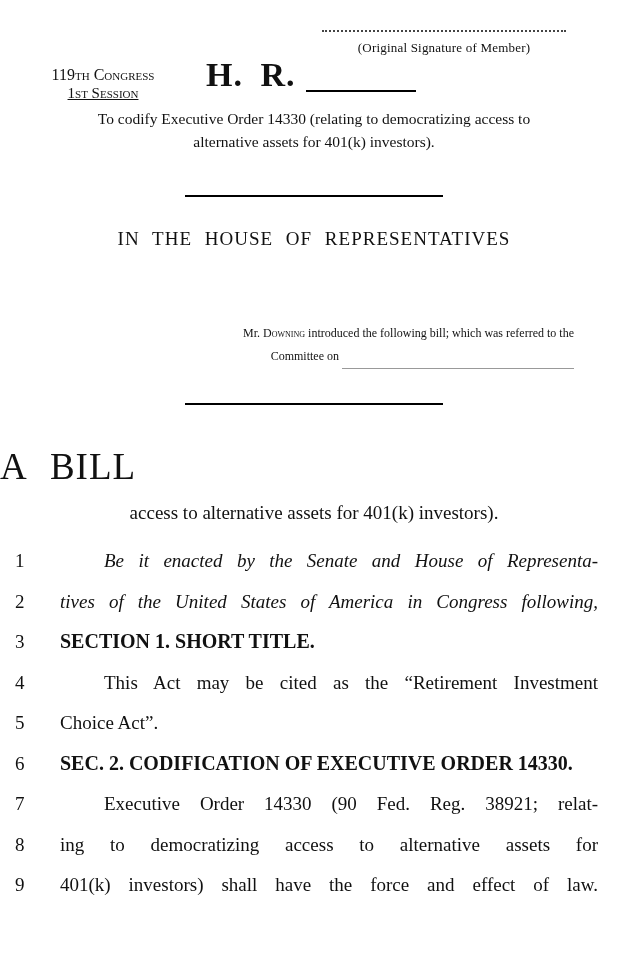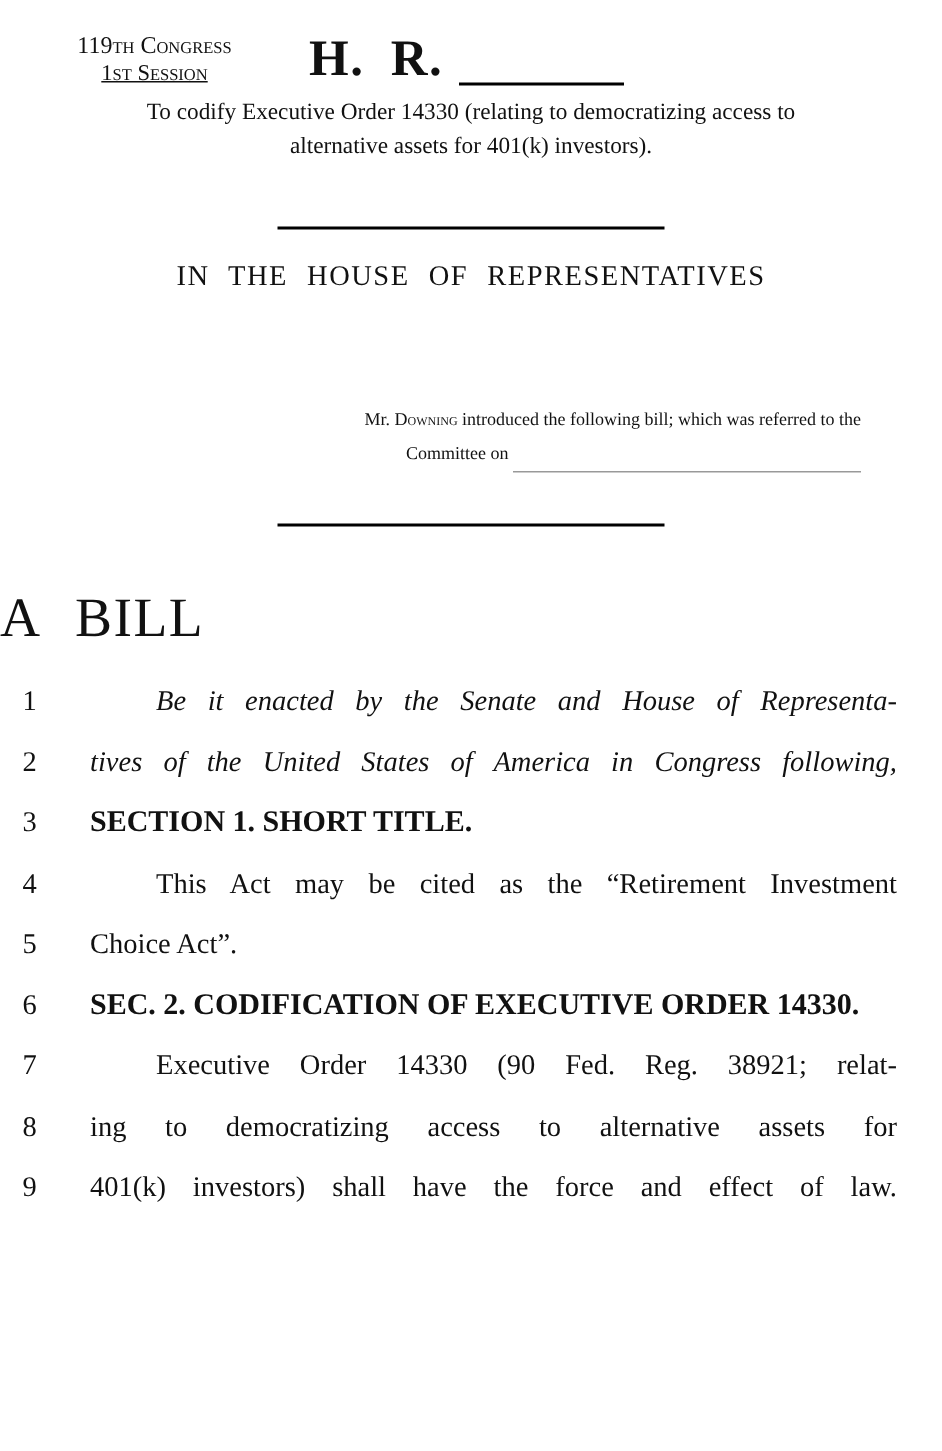--- a/index.html
+++ b/index.html
@@ -12,37 +12,37 @@
     overflow: hidden;
   }
   .page { position: relative; width: 628px; height: 967px; }
 
   
   .sig-block { margin: 28px 62px 0 auto; width: 244px; text-align: center; }
   .dotted-line { border-bottom: 2px dotted #444; height: 4px; margin-bottom: 8px; }
   .sig-note { font-size: 13px; letter-spacing: .2px; }
 
   
-  .head-row { display: flex; align-items: flex-end; padding-left: 24px; margin-top: 12px; }
+  .head-row { display: flex; align-items: flex-start; padding-left: 24px; }
   .congress-block { width: 158px; text-align: center; padding-top: 9px; line-height: 19px; }
   .sc { font-variant: small-caps; }
   .congress-label { font-size: 16px; }
   .session-label { font-size: 15px; text-decoration: underline; }
   .hr-block { margin-left: 24px; white-space: nowrap; }
   .hr-text { font-size: 34px; font-weight: bold; word-spacing: 8px; letter-spacing: 1px; }
   .hr-blank { display: inline-block; width: 110px; border-bottom: 2px solid #000; margin-left: 10px; }
 
   
   .preamble-title { margin: 4px auto 0; width: 512px; text-align: center; font-size: 15.5px; line-height: 23px; }
 
   
   .rule { width: 258px; border: 0; border-top: 2px solid #000; margin: 42px auto 0; }
   .rule2 { margin-top: 34px; }
 
-  .house-heading { margin-top: 21px; text-align: center; font-size: 19px; letter-spacing: 1px; word-spacing: 7px; }
+  .house-heading { margin-top: 31px; text-align: center; font-size: 19px; letter-spacing: 1px; word-spacing: 7px; }
 
   .intro { margin: 72px auto 0; width: 520px; text-align: right; font-size: 12px; line-height: 23px; }
   .committee-blank { display: inline-block; width: 232px; border-bottom: 1px solid #999; }
 
   .bill-heading { margin-top: 40px; text-align: left; font-size: 37px; font-weight: normal; word-spacing: 14px; letter-spacing: 1px; }
 
   .long-title { margin: 10px auto 0; width: 540px; text-align: center; font-size: 19px; line-height: 29px; }
 
   
   .body-lines { margin: 22px 30px 0 15px; }
@@ -52,20 +52,24 @@
   .italic { font-style: italic; }
   .heading { font-weight: bold; font-size: 20px; }
   .indent { text-indent: 44px; }
   .justify { text-align: justify; text-align-last: justify; }
 </style>
 </head>
 <body>
 
 <div class="page">
 
+  <div class="sig-block">
+    <div class="dotted-line"></div>
+    <div class="sig-note">(Original Signature of Member)</div>
+  </div>
 
   <div class="head-row">
     <div class="congress-block">
       <div class="congress-label sc">119th Congress</div>
       <div class="session-label sc">1st Session</div>
     </div>
     <div class="hr-block">
       <span class="hr-text">H. R.</span><span class="hr-blank">&nbsp;</span>
     </div>
   </div>
@@ -82,20 +86,21 @@
   <div class="intro">
     <div><span>Mr. </span><span class="sc">Downing</span><span> introduced the following bill; which was referred to the</span></div>
     <div><span>Committee on </span><span class="committee-blank">&nbsp;</span></div>
   </div>
 
   <hr class="rule rule2">
 
   <div class="bill-heading">A BILL</div>
 
   <div class="long-title">
+    <div>access to alternative assets for 401(k) investors).</div>
   </div>
 
   <div class="body-lines">
     <div class="bline">
       <span class="lnum">1</span>
       <span class="ltext italic indent justify">Be it enacted by the Senate and House of Representa-</span>
     </div>
     <div class="bline">
       <span class="lnum">2</span>
       <span class="ltext italic justify">tives of the United States of America in Congress following,</span>

